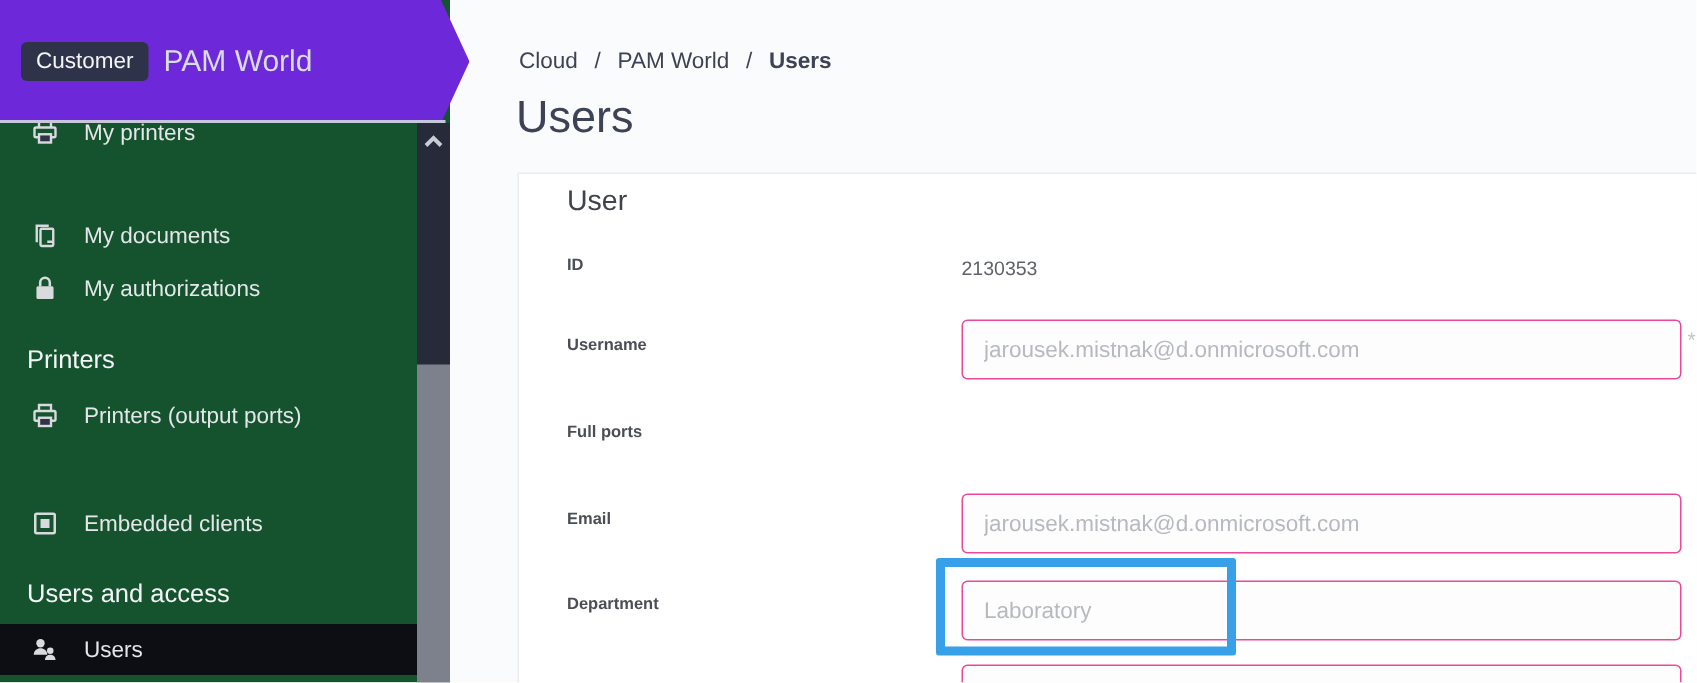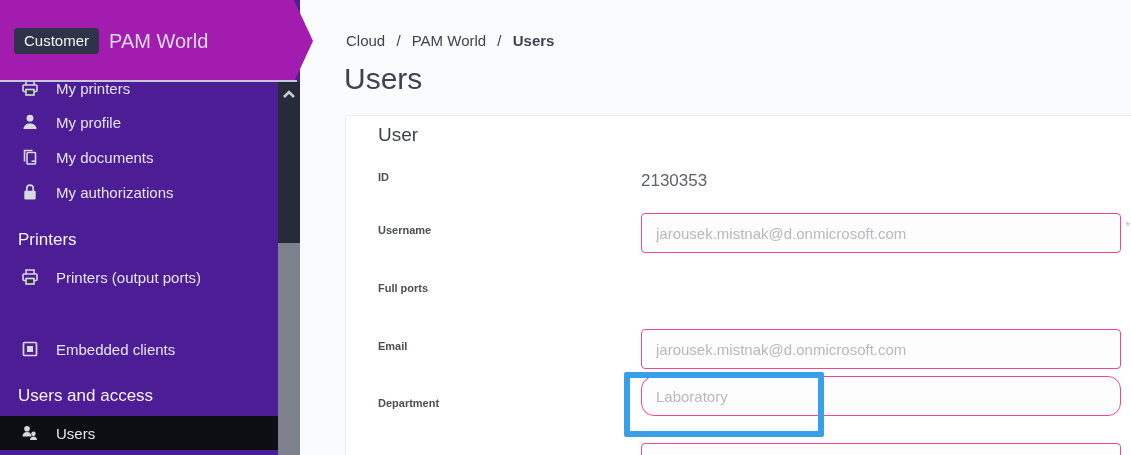--- a/index.html
+++ b/index.html
@@ -1,51 +1,51 @@
 <!DOCTYPE html>
 <html><head>
 <meta charset="utf-8">
 <style>
   html,body{margin:0;padding:0;background:#fff;}
   .screen{
     position:relative; width:1131px; height:455px; overflow:hidden;
     font-family:"Liberation Sans", sans-serif; background:#fafbfc;
   }
   
-  .sidebar{position:absolute; left:0; top:0; width:300px; height:455px; background:#4c1d95; z-index:2;}
+  .sidebar{position:absolute; left:0; top:0; width:300px; height:455px; background:#14532d; z-index:2;}
   .srow{position:absolute; left:0; width:278px; height:36px; display:flex; align-items:center; cursor:pointer;}
   .srow .sicon{width:20px; height:20px; margin-left:20px; display:flex; align-items:center; justify-content:center;}
   .srow .slabel{margin-left:16px; color:#e4e6ea; font-size:15px; white-space:nowrap;}
   .srow.selected{background:#0c0e13; height:34px;}
   .ssection{position:absolute; left:18px; width:250px; height:36px; display:flex; align-items:center;
             color:#f4f5f8; font-size:17px; white-space:nowrap;text-align:center;}
   
   .scrollbar{position:absolute; left:278px; top:82px; width:22px; height:373px; background:#272a38; z-index:3;}
   .scroll-up{position:absolute; left:0; top:0; width:22px; height:24px; display:flex; align-items:center; justify-content:center; cursor:pointer;}
   .scroll-thumb{position:absolute; left:0; top:161px; width:22px; height:212px; background:#7d818c; cursor:grab;}
   
-  .app-header{position:absolute; left:0; top:0; width:313px; height:82px; background:#a21caf; z-index:6;
+  .app-header{position:absolute; left:0; top:0; width:313px; height:82px; background:#6d28d9; z-index:6;
     clip-path:polygon(0 0, 294px 0, 313px 41px, 294px 82px, 0 82px);
     display:flex; align-items:center;}
   .header-underline{position:absolute; left:0; top:80px; width:297px; height:2px; background:#c5c8d8; z-index:7;}
   .badge{margin-left:14px; background:#2f3349; color:#f4f5f8; font-size:15px; line-height:26px;
          padding:0 10px; border-radius:4px; white-space:nowrap;}
   .app-title{margin-left:10px; color:#d9dce6; font-size:20px; white-space:nowrap;}
   
   .breadcrumb{position:absolute; left:346px; top:32px; font-size:15px; color:#3d4354; z-index:1;}
   .breadcrumb span{cursor:pointer;}
   .breadcrumb .sep{margin:0 7px; cursor:default;}
   .breadcrumb .current{font-weight:bold; cursor:default;}
   .page-title{position:absolute; left:344px; top:62px; font-size:30px; color:#3d4354; z-index:1;}
   
   .card{position:absolute; left:345px; top:115px; width:800px; height:380px;
         background:#fff; border:1px solid #eaecef; z-index:1;}
   .card-heading{position:absolute; left:32px; top:8px; font-size:19px; color:#3f434b;}
   .flabel{position:absolute; left:32px; font-size:11px; font-weight:bold; color:#4b4f55; white-space:nowrap;}
-  .fvalue{position:absolute; left:295px; font-size:17px; color:#5f6368;}
+  .fvalue{position:absolute; left:295px; font-size:13px; color:#5f6368;}
   .finput{position:absolute; left:295px; width:480px; height:40px; box-sizing:border-box;
           border:1px solid #ec4899; border-radius:4px; background:#fdfdfe;
           padding:0 14px; font-size:15px; color:#6b6f75; outline:none;
           font-family:"Liberation Sans", sans-serif;}
   .finput::placeholder{color:#b6b9be; opacity:1;}
   .req-mark{position:absolute; left:779px; top:102px; font-size:14px; color:#c2c5ca;}
   
   .highlight-box{position:absolute; left:624px; top:372px; width:200px; height:65px;
                  box-sizing:border-box; border:6px solid #38a0e8; border-radius:2px; z-index:5; pointer-events:none;}
   svg{display:block;}
@@ -61,29 +61,20 @@
       <span class="sicon">
         <svg width="20" height="20" viewBox="0 0 20 20">
             <path d="M6 7V3h8v4" fill="none" stroke="#d8dade" stroke-width="1.6"></path>
             <rect x="3" y="7" width="14" height="6.5" rx="1" fill="none" stroke="#d8dade" stroke-width="1.6"></rect>
             <rect x="6" y="11.5" width="8" height="5.5" fill="#303448" stroke="#d8dade" stroke-width="1.6"></rect>
           </svg>
       </span>
       <span class="slabel">My printers</span>
     </div>
 
-    <div class="srow" style="top:104px">
-      <span class="sicon">
-        <svg width="20" height="20" viewBox="0 0 20 20">
-            <circle cx="10" cy="6.2" r="3.4" fill="#d8dade"></circle>
-            <path d="M3.5 17c0-3.7 3-5.6 6.5-5.6s6.5 1.9 6.5 5.6z" fill="#d8dade"></path>
-          </svg>
-      </span>
-      <span class="slabel">My profile</span>
-    </div>
 
     <div class="srow" style="top:139px">
       <span class="sicon">
         <svg width="20" height="20" viewBox="0 0 20 20">
             <path d="M4.5 14.5v-11h8" fill="none" stroke="#d8dade" stroke-width="1.6"></path>
             <rect x="7" y="5.5" width="8.5" height="11.5" rx="0.8" fill="none" stroke="#d8dade" stroke-width="1.6"></rect>
             <path d="M11.5 14.2h4" stroke="#d8dade" stroke-width="1.6"></path>
           </svg>
       </span>
       <span class="slabel">My documents</span>
@@ -172,20 +163,20 @@
     <div class="flabel" style="top:108px">Username</div>
     <input class="finput" style="top: 97px;" type="text" placeholder="jarousek.mistnak@d.onmicrosoft.com">
     <div class="req-mark">*</div>
 
     <div class="flabel" style="top:166px">Full ports</div>
 
     <div class="flabel" style="top:224px">Email</div>
     <input class="finput" style="top: 213px;" type="text" placeholder="jarousek.mistnak@d.onmicrosoft.com">
 
     <div class="flabel" style="top:281px">Department</div>
-    <input class="finput" style="top: 260px; border-radius: 13px;" type="text" placeholder="Laboratory">
+    <input class="finput" style="top: 271px;" type="text" placeholder="Laboratory">
 
     <input class="finput" style="top: 327px;" type="text">
   </section>
 
   <div class="highlight-box"></div>
 
 </div>
 
 </body></html>

